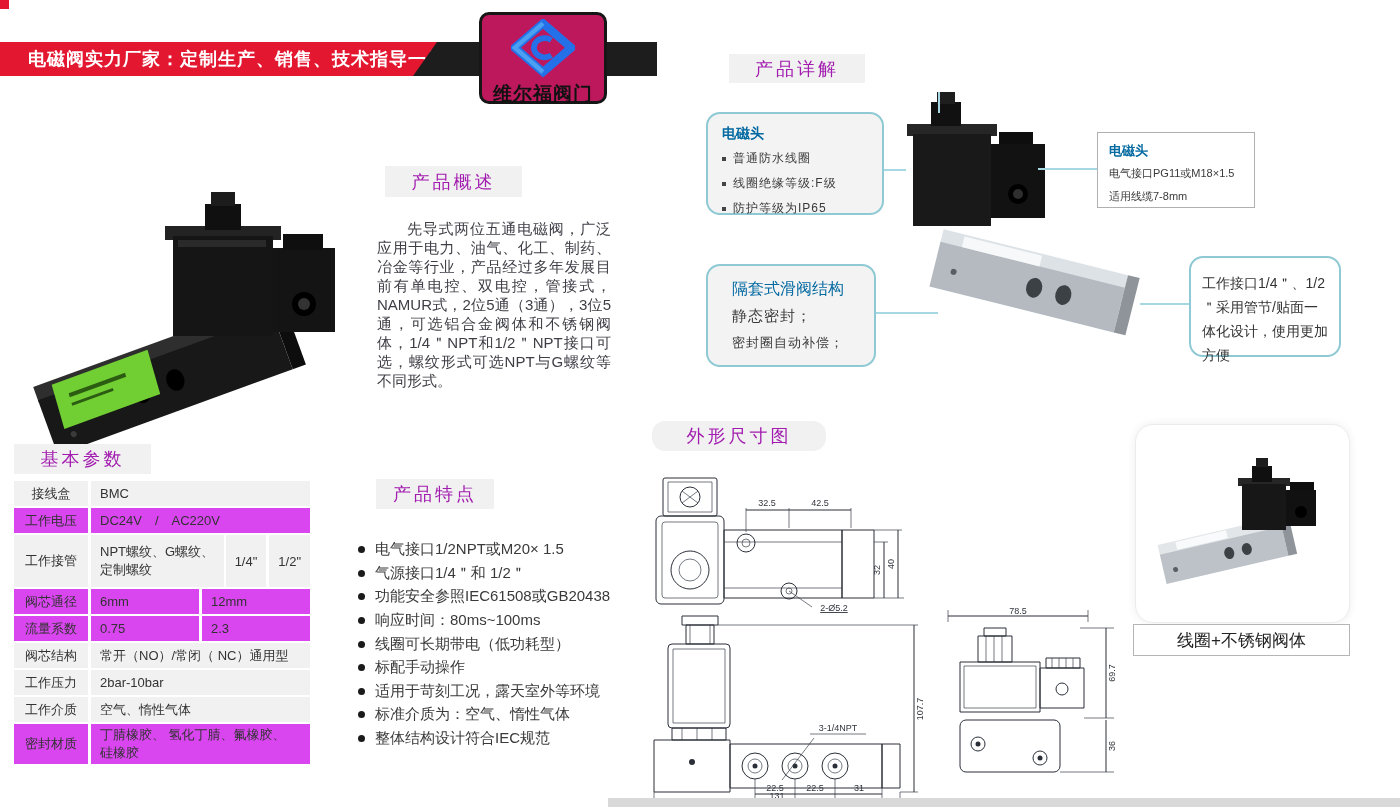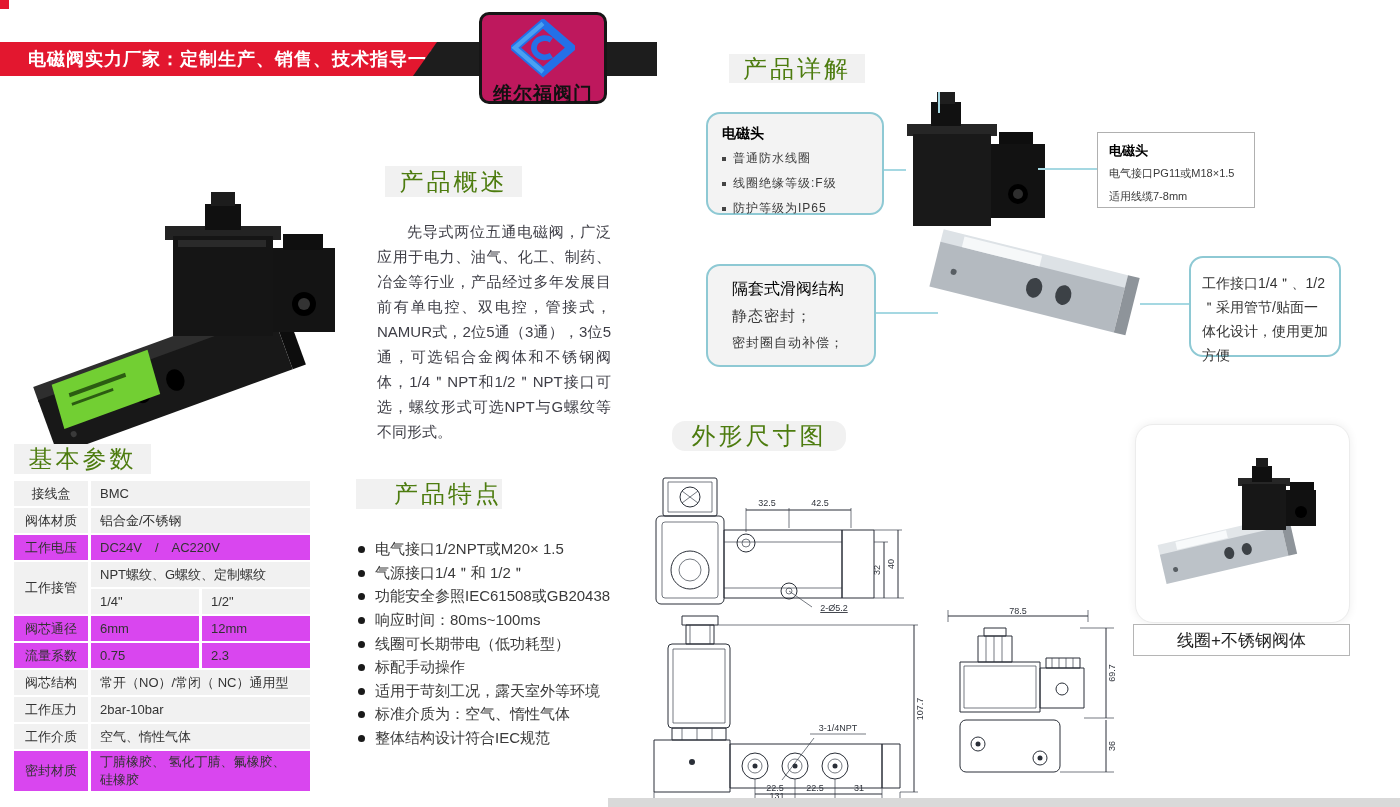--- a/index.html
+++ b/index.html
@@ -10,46 +10,46 @@
   .banner-black{position:absolute;left:402px;top:42px;width:255px;height:34px;background:#1d1d1d;}
   .banner-red{position:absolute;left:0;top:42px;width:437px;height:34px;background:#e3172f;
               clip-path:polygon(0 0,100% 0,calc(100% - 24px) 100%,0 100%);
               display:flex;align-items:center;padding-left:28px;box-sizing:border-box;}
   .banner-red .slogan{color:#fff;font-size:18px;font-weight:bold;letter-spacing:1px;white-space:nowrap;}
   .logo-box{position:absolute;left:479px;top:12px;width:128px;height:92px;background:#be185d;
             border:3px solid #161616;border-radius:10px;z-index:3;display:flex;flex-direction:column;
             align-items:center;justify-content:flex-start;box-sizing:border-box;}
   .logo-text{font-size:19px;font-weight:bold;color:#111;letter-spacing:1px;margin-top:-2px;}
   
-  .hd{position:absolute;background:#f1f1f1;color:#4d7c0f;font-size:24px;letter-spacing:3px;
+  .hd{position:absolute;background:#f1f1f1;color:#a21caf;font-size:18px;letter-spacing:3px;
       display:flex;align-items:center;justify-content:center;}
   
-  .overview-text{position:absolute;left:377px;top:219px;width:234px;font-size:15px;line-height:25px;
+  .overview-text{position:absolute;left:377px;top:219px;width:234px;font-size:15px;line-height:19px;
                  color:#3e3e46;text-indent:2em;text-align:justify;}
   
   .ptable{position:absolute;left:14px;top:481px;width:296px;display:flex;flex-direction:column;gap:2px;
           font-size:13px;color:#333;}
   .prow{display:flex;gap:3px;}
   .pcell{display:flex;align-items:center;min-height:25px;box-sizing:border-box;padding:0 9px;}
   .plabel{width:74px;flex:none;justify-content:center;padding:0 2px;text-align:center;}
   .pval{flex:1;}
   .phalf{flex:1;}
-  .pstack{flex:1;display:flex;flex-direction:column;gap:2px;}
+  .pstack{flex:1;display:flex;flex-direction:row;gap:2px;}
   .prow2{display:flex;gap:3px;}
   .tall{min-height:52px;}
   .wrap2{min-height:40px;line-height:1.4;}
   .bg-l{background:#f1f1f1;} .bg-d{background:#d946ef;}
   
   .features{position:absolute;left:358px;top:538px;width:260px;}
   .feat{display:flex;align-items:center;height:23.6px;font-size:15px;color:#3a3a3a;white-space:nowrap;}
   .dot{width:7px;height:7px;border-radius:50%;background:#1a1a1a;margin-right:10px;flex:none;}
   
   .callout{position:absolute;box-sizing:border-box;}
   .co-round{border:2px solid #8ec9d4;border-radius:14px;background:#f3f3f3;}
-  .co-title{font-weight:bold;font-size:14px;color:#000000;margin-bottom:7px;}
+  .co-title{font-weight:bold;font-size:14px;color:#0369a1;margin-bottom:7px;}
   .co-line{font-size:12px;color:#3a3a3a;letter-spacing:1px;margin-bottom:8px;display:flex;align-items:center;}
   .sq{width:4px;height:4px;background:#444;margin-right:7px;flex:none;}
   .cline{position:absolute;background:#a5d8e2;}
   .co-plain{border:1px solid #b0b0b0;background:#fff;}
   
   svg.draw{position:absolute;}
   svg.draw *{vector-effect:non-scaling-stroke;}
   .dline{stroke:#2a2f38;stroke-width:1;fill:none;}
   .dthin{stroke:#3a404b;stroke-width:0.7;fill:none;}
   .dtxt{font-size:9px;fill:#30343c;font-family:"Liberation Sans",sans-serif;}
@@ -112,24 +112,20 @@
 
   <div class="hd" style="left:14px;top:444px;width:137px;height:30px;">
     <span>基本参数</span>
   </div>
   <div class="ptable">
     <div class="prow">
       <div class="pcell plabel bg-l">接线盒</div>
       <div class="pcell pval bg-l">BMC</div>
     </div>
     <div class="prow">
-      <div class="pcell plabel bg-l">阀体材质</div>
-      <div class="pcell pval bg-l">铝合金/不锈钢</div>
-    </div>
-    <div class="prow">
       <div class="pcell plabel bg-d">工作电压</div>
       <div class="pcell pval bg-d">DC24V　/　AC220V</div>
     </div>
     <div class="prow">
       <div class="pcell plabel bg-l tall">工作接管</div>
       <div class="pstack">
         <div class="pcell pval bg-l">NPT螺纹、G螺纹、定制螺纹</div>
         <div class="prow2">
           <div class="pcell phalf bg-l">1/4"</div>
           <div class="pcell phalf bg-l">1/2"</div>
@@ -157,21 +153,21 @@
     <div class="prow">
       <div class="pcell plabel bg-l">工作介质</div>
       <div class="pcell pval bg-l">空气、惰性气体</div>
     </div>
     <div class="prow">
       <div class="pcell plabel bg-d wrap2">密封材质</div>
       <div class="pcell pval bg-d wrap2">丁腈橡胶、 氢化丁腈、氟橡胶、 硅橡胶</div>
     </div>
   </div>
 
-  <div class="hd" style="left:356px;top:479px;width:146px;height:30px;justify-content:flex-end;">
+  <div class="hd" style="left:376px;top:479px;width:118px;height:30px;">
     <span>产品特点</span>
   </div>
   <div class="features">
     <div class="feat">
         <span class="dot"></span>
         <span>电气接口1/2NPT或M20× 1.5</span>
       </div>
     <div class="feat">
         <span class="dot"></span>
         <span>气源接口1/4＂和 1/2＂</span>
@@ -261,21 +257,21 @@
   <div class="callout co-round" style="left:706px;top:264px;width:170px;height:103px;padding:13px 24px;">
     <div class="co-title" style="font-size:16px;font-weight:normal;">隔套式滑阀结构</div>
     <div class="co-line" style="font-size:15px;">静态密封；</div>
     <div class="co-line" style="font-size:13px;">密封圈自动补偿；</div>
   </div>
 
   <div class="callout co-round" style="left:1189px;top:256px;width:152px;height:101px;padding:13px 11px;background:#fff;">
     <div style="font-size:14px;line-height:24px;color:#333;">工作接口1/4＂、1/2＂采用管节/贴面一体化设计，使用更加方便</div>
   </div>
 
-  <div class="hd" style="left:672px;top:421px;width:174px;height:30px;border-radius:13px;">
+  <div class="hd" style="left:652px;top:421px;width:174px;height:30px;border-radius:13px;">
     <span>外形尺寸图</span>
   </div>
 
   <svg class="draw" style="left:646px;top:466px;" width="262" height="148" viewBox="0 0 262 148">
     <rect class="dline" x="10" y="50" width="68" height="88" rx="5"></rect>
     <rect class="dthin" x="16" y="56" width="56" height="76" rx="3"></rect>
     <circle class="dline" cx="44" cy="104" r="19"></circle>
       <circle class="dthin" cx="44" cy="104" r="11"></circle>
     <rect class="dline" x="17" y="12" width="54" height="38" rx="2"></rect>
     <rect class="dthin" x="22" y="16" width="44" height="30"></rect>

